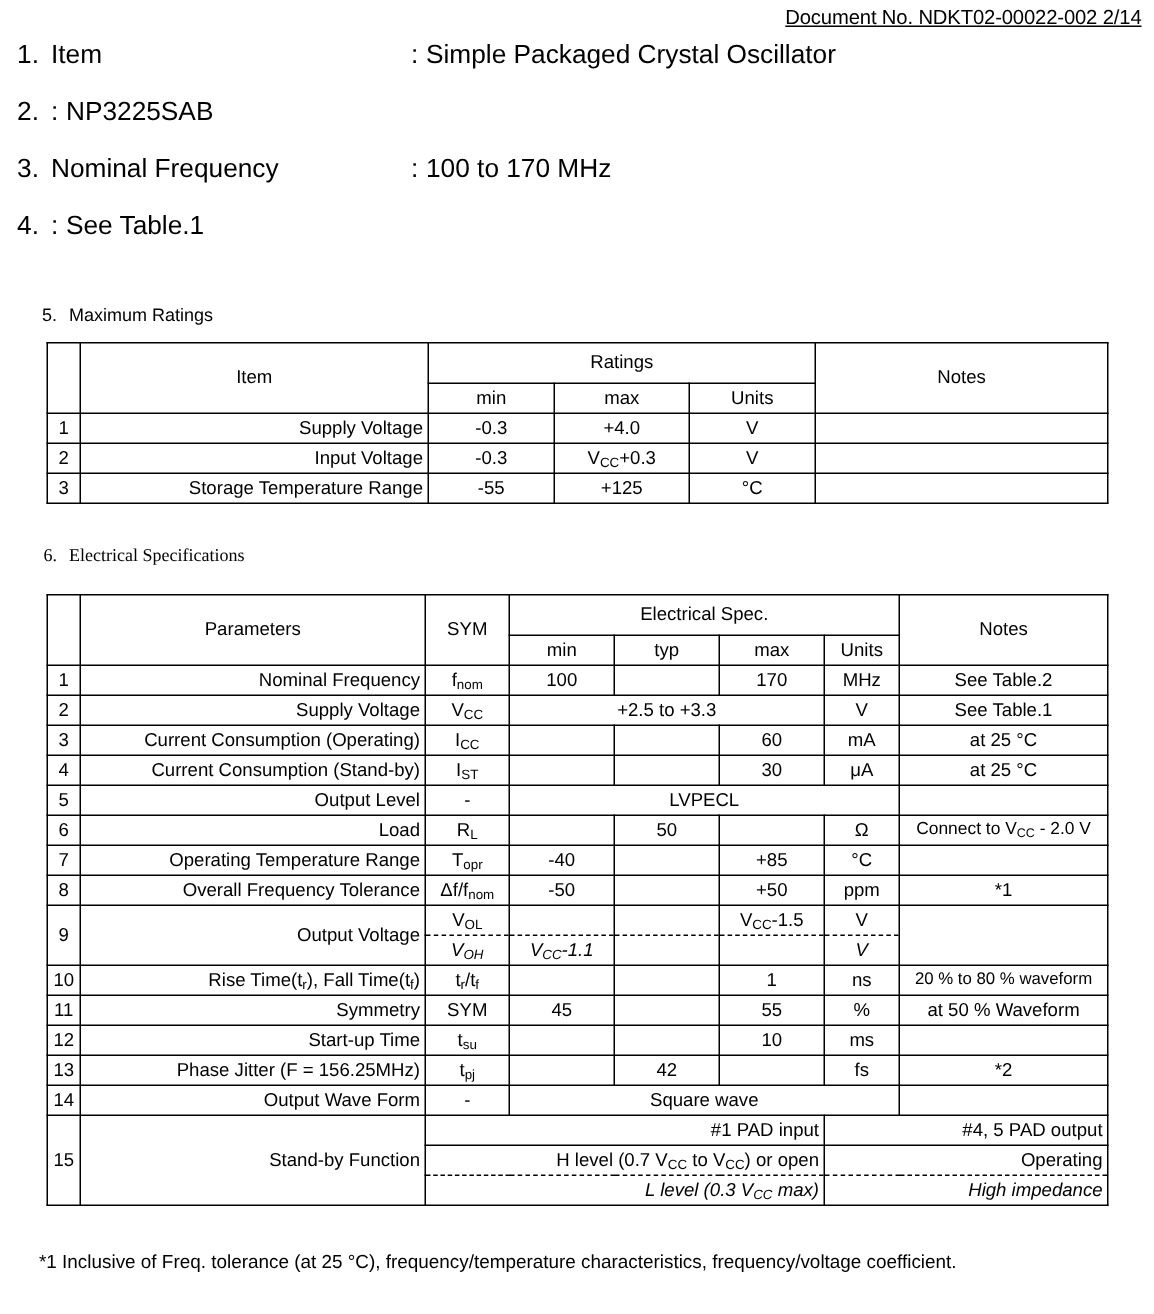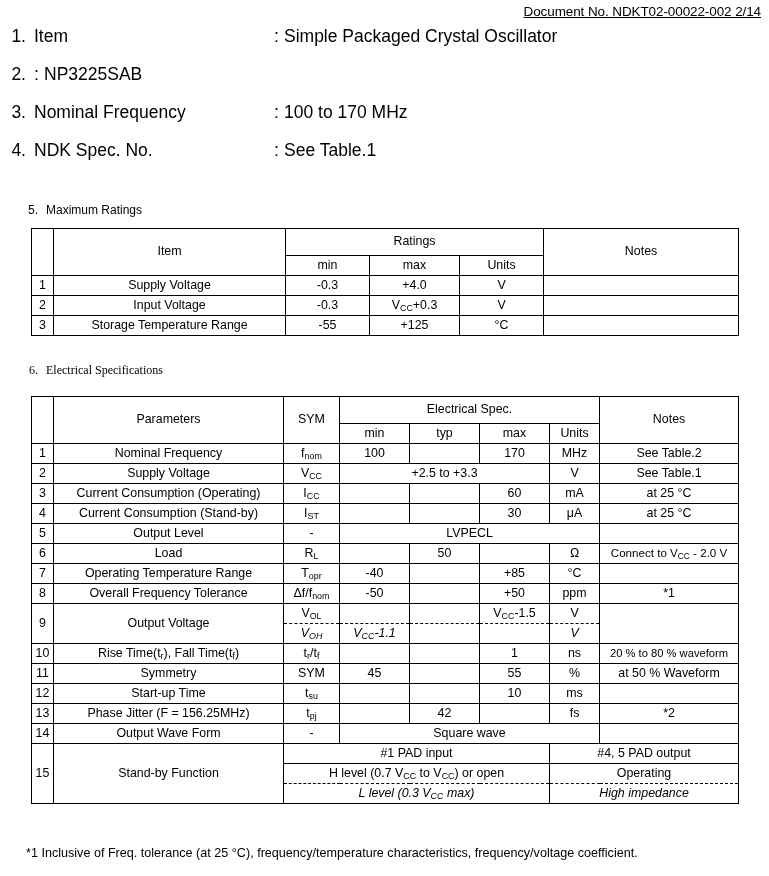--- a/index.html
+++ b/index.html
@@ -50,38 +50,38 @@
   }
   table td, table th {
     border: 1.4px solid #000;
     padding: 0 3px;
     font-weight: normal;
     vertical-align: middle;
     line-height: 1.05;
     height: 20px;
   }
   .c  { text-align: center; }
-  .l  { text-align: center; }
+  .l  { text-align: right; }
 
   
   .dash-b { border-bottom: 1.3px dashed #000 !important; }
   .dash-t { border-top: 1.3px dashed #000 !important; font-style: italic; }
 
   
   #tbl-max { top: 228px; left: 31px; width: 707px; }
 
   
   #tbl-elec { top: 396px; left: 31px; width: 707px; }
 
   .hdr-tall { height: 27px; }
 
   sub { font-size: 0.72em; vertical-align: -0.25em; line-height: 0; }
 
   .footnotes { position: absolute; top: 834px; left: 26px; font-size: 12.6px; }
-  .footnotes div { margin-bottom: 2px; white-space: nowrap; margin-top: 12px; }
+  .footnotes div { margin-bottom: 2px; white-space: nowrap; }
 </style>
 </head>
 <body>
 
 <div class="page">
 
   <div class="doc-no">Document No. NDKT02-00022-002 2/14</div>
 
   <div class="item-list">
     <div class="item-row">
@@ -96,21 +96,20 @@
       <span class="item-value">NP3225SAB</span>
     </div>
     <div class="item-row">
       <span class="item-num">3.</span>
       <span class="item-label">Nominal Frequency</span>
       <span class="item-colon">:</span>
       <span class="item-value">100 to 170 MHz</span>
     </div>
     <div class="item-row">
       <span class="item-num">4.</span>
-      <span class="item-label">NDK Spec. No.</span>
       <span class="item-colon">:</span>
       <span class="item-value">See Table.1</span>
     </div>
   </div>
 
   <div class="section-head" id="sec5">
     <span class="n">5.</span><span>Maximum Ratings</span>
   </div>
 
   <table id="tbl-max">

